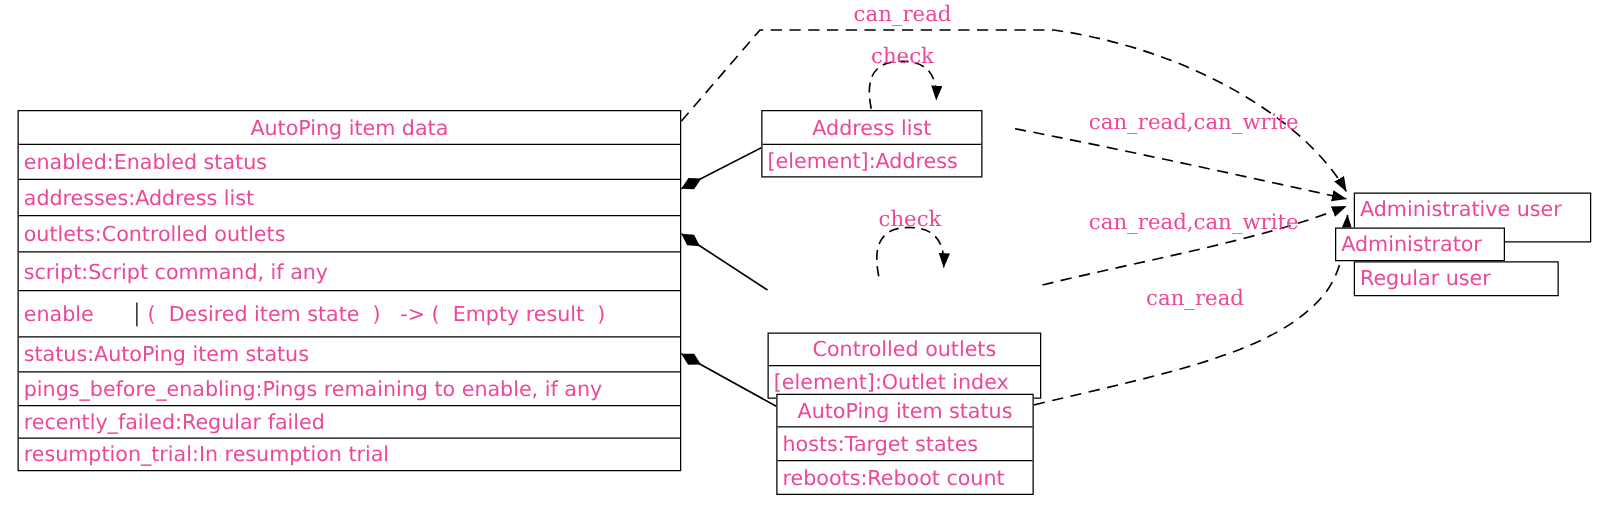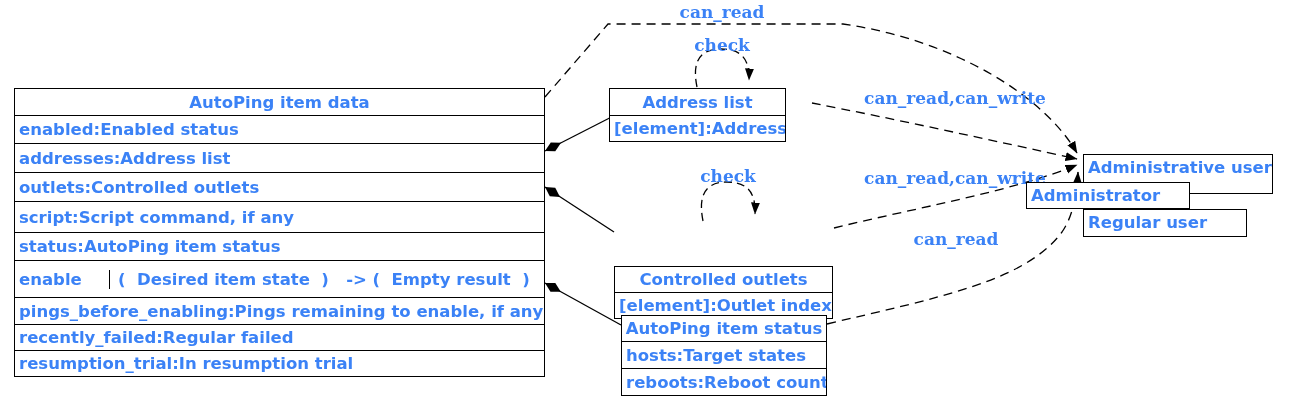--- a/index.html
+++ b/index.html
@@ -1,18 +1,18 @@
 <!DOCTYPE html>
 <html><head>
 <meta charset="utf-8">
 <style>
   html,body{margin:0;padding:0;background:#fff;}
   #canvas{
     position:relative;width:1291px;height:407px;background:#fff;overflow:hidden;
-    font-family:"DejaVu Sans","Liberation Sans",sans-serif;color:#3b82f6;font-weight:bold;
+    font-family:"DejaVu Sans","Liberation Sans",sans-serif;color:#ec4899;
   }
   svg.wires{position:absolute;left:0;top:0;width:1291px;height:407px;}
   .box{position:absolute;background:#fff;border:1.4px solid #000;box-sizing:border-box;}
   .row{box-sizing:border-box;display:flex;align-items:center;padding:0 4px;
        font-size:16.5px;white-space:nowrap;overflow:hidden;}
   .row + .row{border-top:1.4px solid #000;text-align:right;}
   .row.title{justify-content:center;}
   .splitrow{display:flex;padding:0;}
   .splitrow .cell-name{width:95px;border-right:1.4px solid #000;display:flex;align-items:center;padding:0 4px;box-sizing:border-box;}
   .splitrow .cell-sig{flex:1;display:flex;align-items:center;padding:0 8px;white-space:pre;box-sizing:border-box;}
@@ -56,25 +56,25 @@
   <div class="edge-label" style="left:955px;top:90px;">can_read,can_write</div>
   <div class="edge-label" style="left:955px;top:170px;">can_read,can_write</div>
   <div class="edge-label" style="left:956px;top:231px;">can_read</div>
 
   <div class="box" style="left:14px;top:88px;width:531px;">
     <div class="row title" style="height:26px;text-align:right;">AutoPing item data</div>
     <div class="row" style="height:28px;">enabled:Enabled status</div>
     <div class="row" style="height:29px;">addresses:Address list</div>
     <div class="row" style="height:29px;">outlets:Controlled outlets</div>
     <div class="row" style="height:31px;">script:Script command, if any</div>
-    <div class="row" style="height:28px;">status:AutoPing item status</div>
     <div class="row splitrow" style="height:37px;">
       <div class="cell-name">enable</div>
       <div class="cell-sig">(  Desired item state  )   -&gt; (  Empty result  )</div>
     </div>
+    <div class="row" style="height:28px;">status:AutoPing item status</div>
     <div class="row" style="height:27px;">pings_before_enabling:Pings remaining to enable, if any</div>
     <div class="row" style="height:26px;">recently_failed:Regular failed</div>
     <div class="row" style="height:26px;">resumption_trial:In resumption trial</div>
   </div>
 
   <div class="box" style="left:609px;top:88px;width:177px;">
     <div class="row title" style="height:26px;">Address list</div>
     <div class="row" style="height:26px;">[element]:Address</div>
   </div>
 
@@ -85,20 +85,20 @@
 
   <div class="box" style="left:621px;top:315px;width:206px;">
     <div class="row title" style="height:25px;">AutoPing item status</div>
     <div class="row" style="height:27px;">hosts:Target states</div>
     <div class="row" style="height:27px;">reboots:Reboot count</div>
   </div>
 
   <div class="box" style="left:1083px;top:154px;width:190px;height:40px;">
     <div class="row" style="height:25px;">Administrative user</div>
   </div>
-  <div class="box" style="left:1026px;top:182px;width:164px;height:27px;">
+  <div class="box" style="left:1068px;top:182px;width:136px;height:27px;">
     <div class="row" style="height:24px;">Administrator</div>
   </div>
   <div class="box" style="left:1083px;top:209px;width:164px;height:28px;">
     <div class="row" style="height:25px;">Regular user</div>
   </div>
 
 </div>
 
 </body></html>

